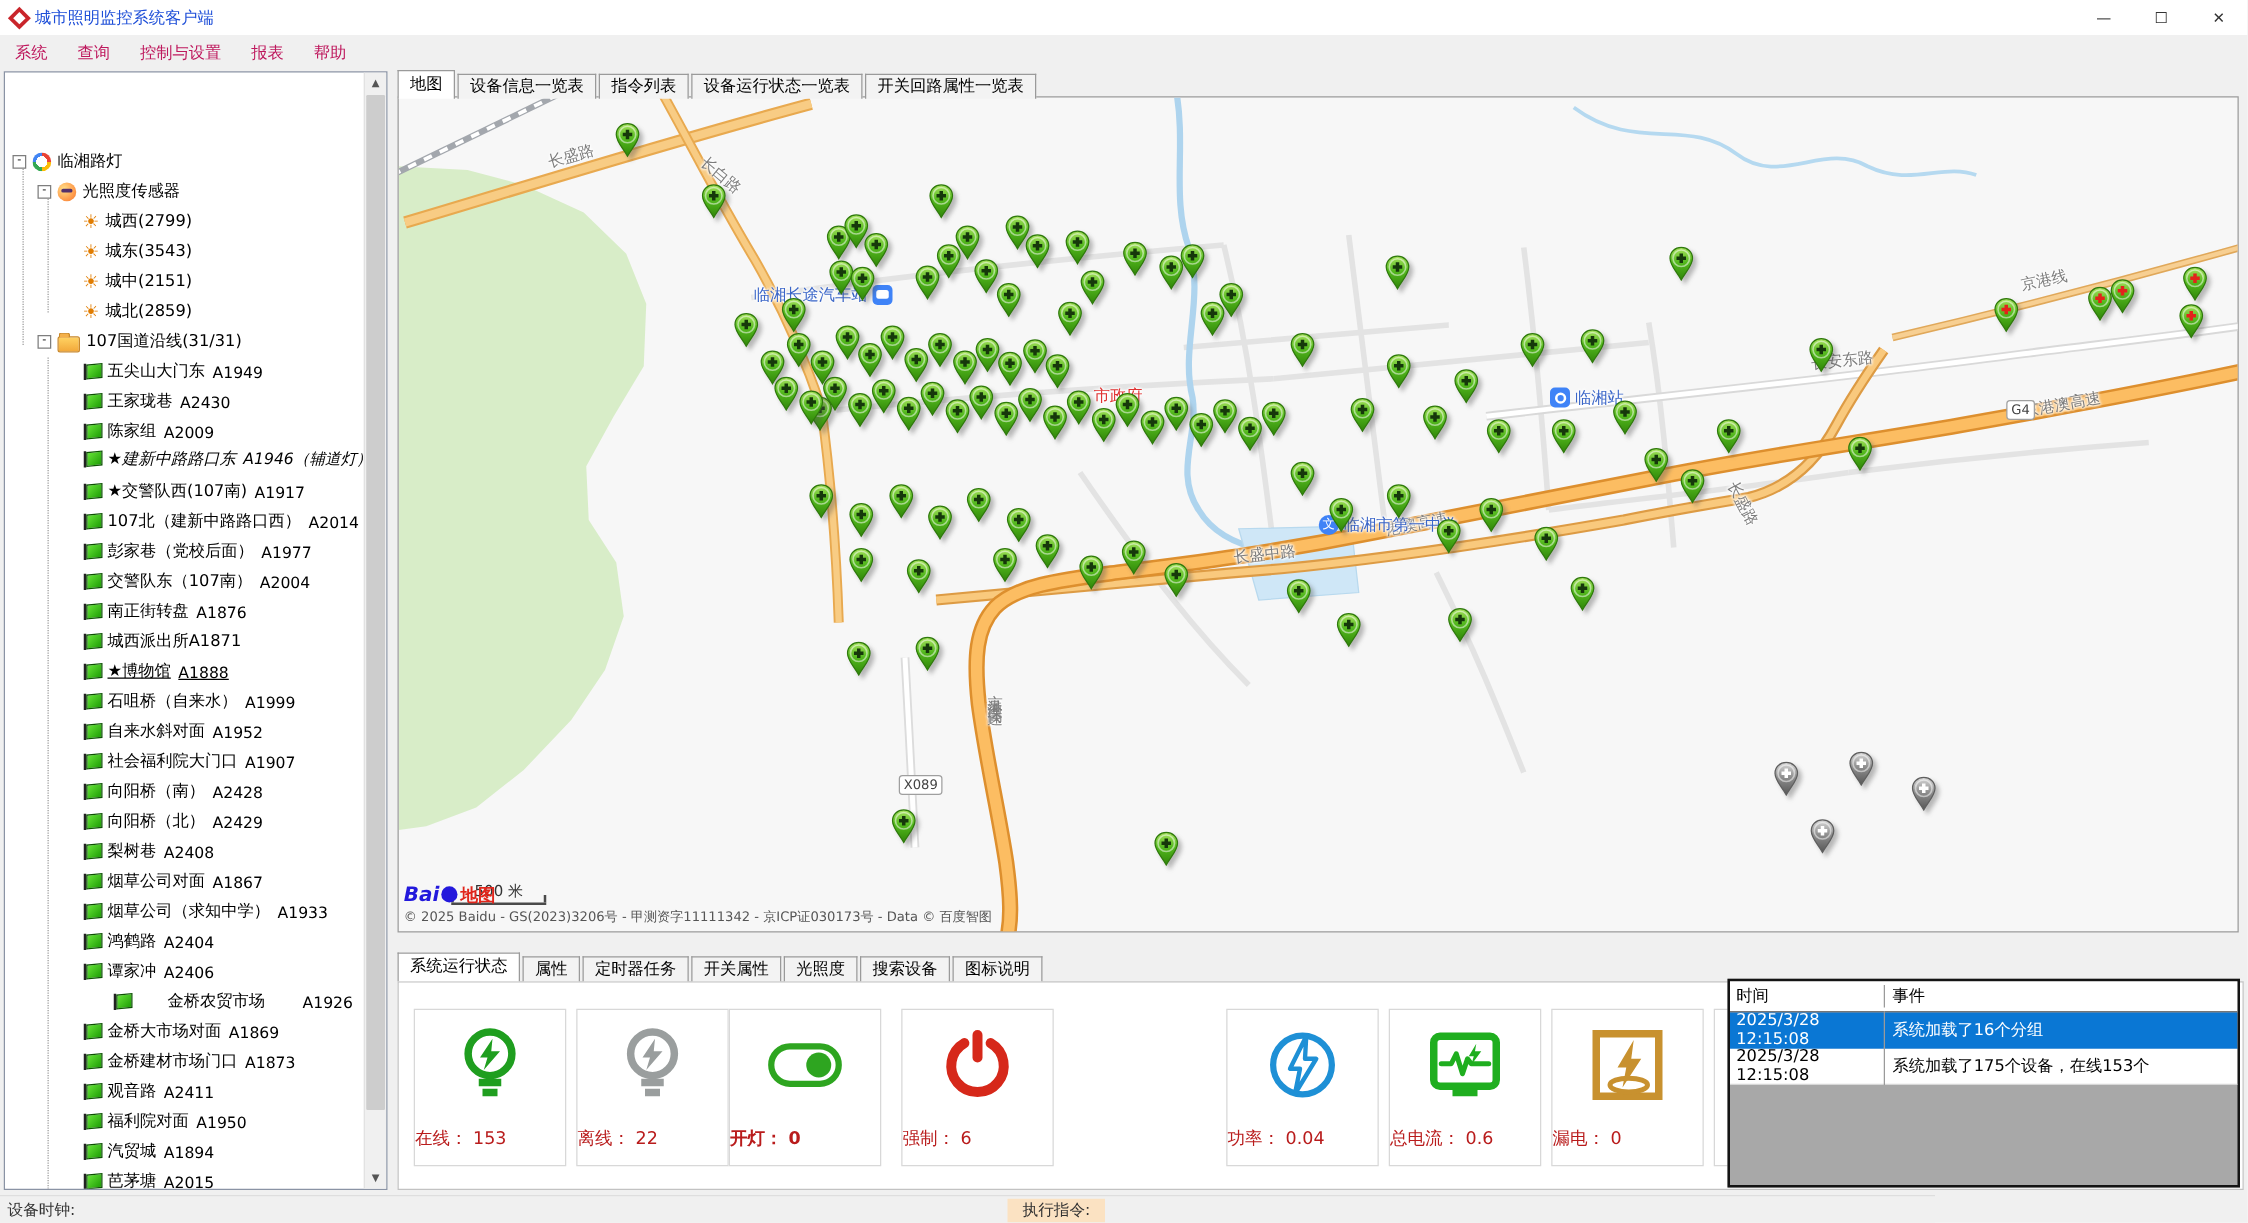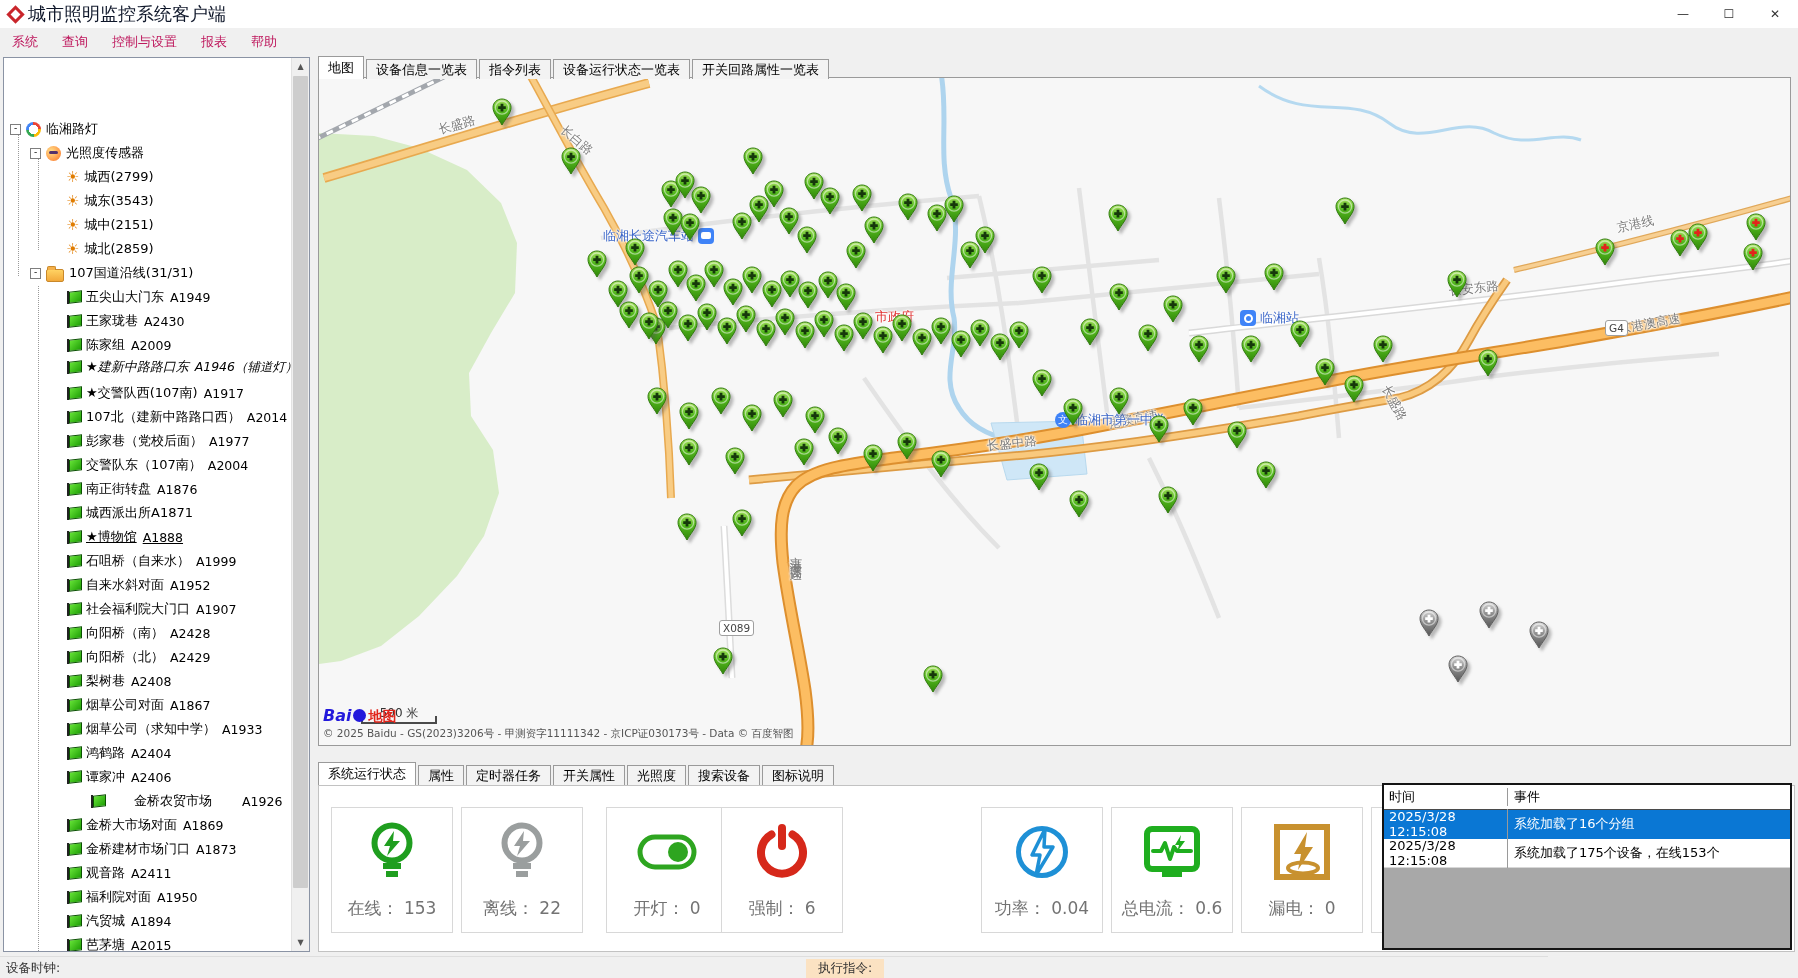--- a/index.html
+++ b/index.html
@@ -2,21 +2,21 @@
 <html><head>
 <meta charset="utf-8">
 <style>
   html,body{margin:0;padding:0}
   body{width:1798px;height:978px;position:relative;background:#f0f0f0;
        font-family:"DejaVu Sans","Liberation Sans",sans-serif;overflow:hidden;color:#000}
   
   .titlebar{position:absolute;left:0;top:0;width:1798px;height:28px;background:#fff;display:flex;align-items:center}
   .app-icon{width:13px;height:13px;margin:0 6px 0 9px;background:#c9252b;transform:rotate(45deg);position:relative;flex:none}
   .app-icon::after{content:"";position:absolute;inset:3px;background:#fff;transform:rotate(0deg)}
-  .title-text{font-size:18px;color:#0f172a}
+  .title-text{font-size:13px;color:#1d4ed8}
   .win-btns{margin-left:auto;display:flex;height:28px}
   .win-btn{width:46px;height:28px;display:flex;align-items:center;justify-content:center;font-size:12px;color:#333}
   
   .menubar{position:absolute;left:0;top:28px;width:1798px;height:27px;background:#f0f0f0;display:flex;align-items:center;border-bottom:1px solid #f0f0f0}
   .menu-item{padding:0 12px;font-size:13px;color:#be185d}
   
   .tree-panel{position:absolute;left:3px;top:57px;width:307px;height:895px;background:#fff;border:1px solid #8a93a4;box-sizing:border-box;overflow:hidden}
   .tree-row{position:absolute;height:24px;display:flex;align-items:center;white-space:nowrap;font-size:13px}
   .ebox{width:9px;height:9px;border:1px solid #7e7e7e;background:#fff;font-size:9px;line-height:7px;text-align:center;color:#000;margin-right:5px;flex:none;box-sizing:content-box}
   .espace{width:16px;flex:none}
@@ -60,21 +60,21 @@
   .logo-bai{color:#2319dc;font-weight:bold;font-size:16px;font-style:italic}
   .logo-paw{width:13px;height:13px;border-radius:50% 50% 50% 50%;background:#2319dc;position:relative;top:1px}
   .logo-word{color:#e1251b;font-weight:bold;font-size:14px}
   .scalebar{position:absolute;left:42px;bottom:21px;width:76px;border-bottom:2px solid #4a4a4a;text-align:center;font-size:12px;color:#333;z-index:5}
   .scalebar::before,.scalebar::after{content:"";position:absolute;bottom:0;width:2px;height:6px;background:#4a4a4a}
   .scalebar::before{left:0}.scalebar::after{right:0}
   
   .bottom-panel{position:absolute;left:318px;top:785px;width:1477px;height:167px;background:#fff;border:1px solid #c2c2c2;box-sizing:border-box;z-index:1}
   .card{position:absolute;top:21px;width:122px;height:126px;background:#fff;border:1px solid #d8d8d8;box-sizing:border-box}
   .card svg{position:absolute;top:12px;left:50%;transform:translateX(-50%)}
-  .card-label{position:absolute;left:0;right:0;bottom:12px;text-align:center;font-size:17px;color:#737373}
+  .card-label{position:absolute;left:0;right:0;bottom:12px;font-size:14px;color:#b91c1c}
   
   .eventlog{position:absolute;left:1382px;top:783px;width:410px;height:167px;background:#a8a8a8;border:2px solid #141414;box-sizing:border-box;font-size:13px;z-index:8;overflow:hidden}
   .el-head{display:flex;background:#fff;height:24px;align-items:center;border-bottom:1px solid #4a4a4a}
   .el-row{display:flex;height:28px;align-items:center;background:#fff;border-bottom:1px solid #d7d7d7}
   .el-row.sel{background:#0a77d4;color:#fff;border-bottom:1px solid #0a77d4}
   .el-time{width:124px;padding-left:5px;flex:none;box-sizing:border-box;border-right:1px solid #9a9a9a}
   .el-event{padding-left:6px}
   
   .statusbar{position:absolute;left:0;top:956px;width:1548px;height:22px;background:#f0f0f0;border-top:1px solid #dedede;font-size:12.5px;color:#333;z-index:9}
   .devclock{position:absolute;left:6px;top:3px}
@@ -1008,21 +1008,21 @@
       <div>
         <svg viewBox="0 0 64 64" width="64" height="64" style="position: absolute; top: 12px; left: 50%; transform: translateX(-50%);">
           <circle cx="32" cy="23" r="17.5" fill="none" stroke="#9a9e9e" stroke-width="6"></circle>
           <polygon points="34,11 24,26 30,26 27,36 40,21 33,21" fill="#9a9e9e"></polygon>
           <rect x="23" y="43" width="18" height="6" fill="#9a9e9e"></rect>
           <rect x="26" y="51" width="12" height="6" fill="#9a9e9e"></rect>
         </svg>
       </div>
       <div class="card-label">离线： 22</div>
     </div>
-    <div class="card" style="left: 287px;">
+    <div class="card" style="left: 264px; font-weight: bold;">
       <div>
         <svg viewBox="0 0 64 64" width="64" height="64" style="position: absolute; top: 12px; left: 50%; transform: translateX(-50%);">
           <rect x="5" y="17" width="54" height="30" rx="15" fill="none" stroke="#2ea520" stroke-width="5"></rect>
           <circle cx="43" cy="32" r="10" fill="#2ea520"></circle>
         </svg>
       </div>
       <div class="card-label">开灯： 0</div>
     </div>
     <div class="card" style="left: 402px;">
       <div>

